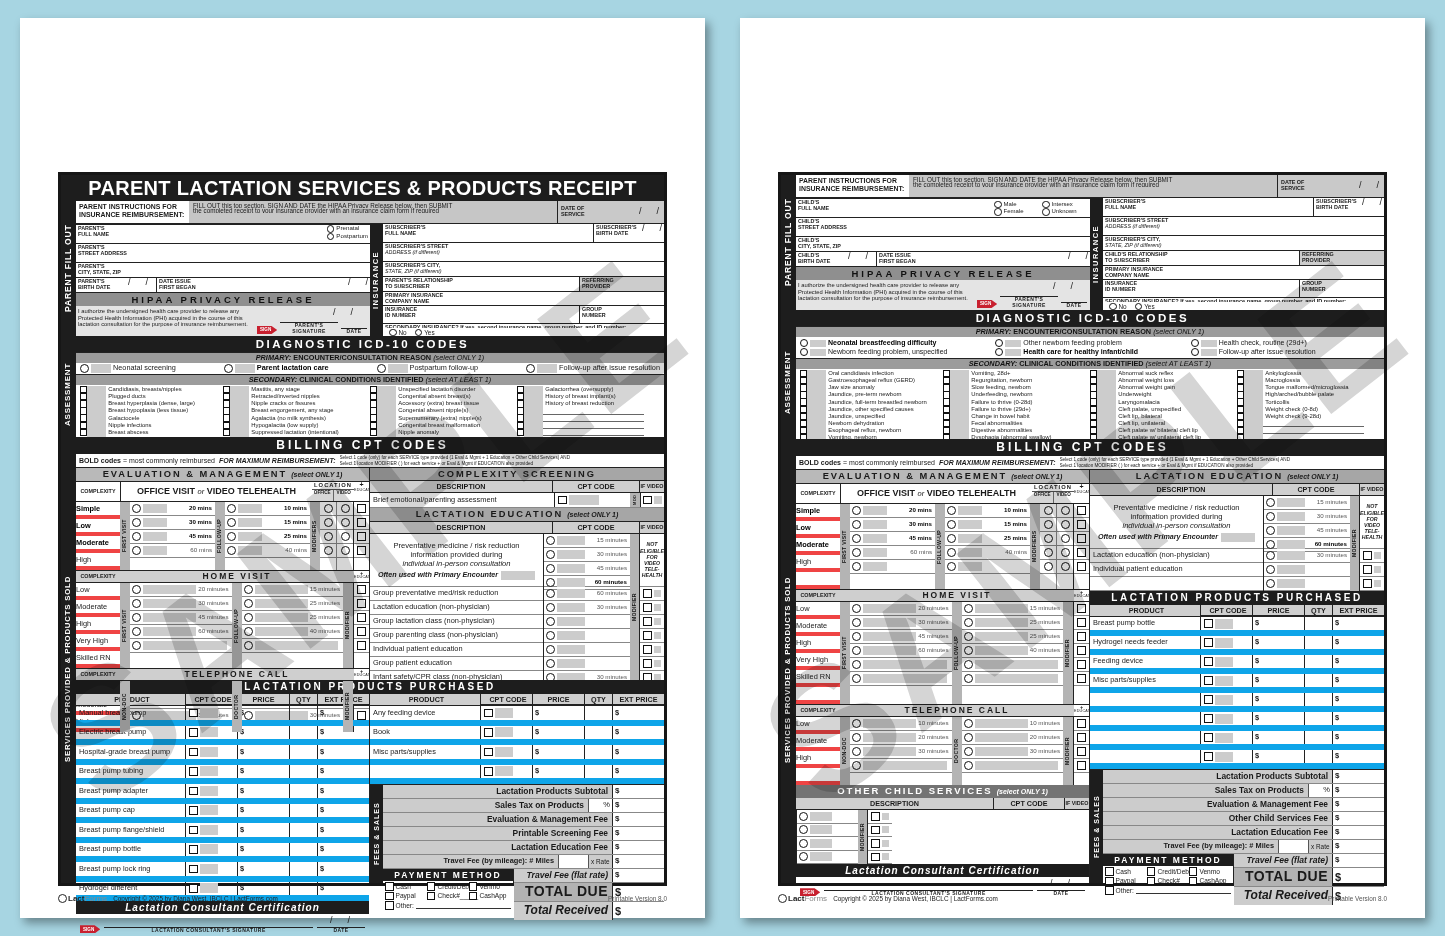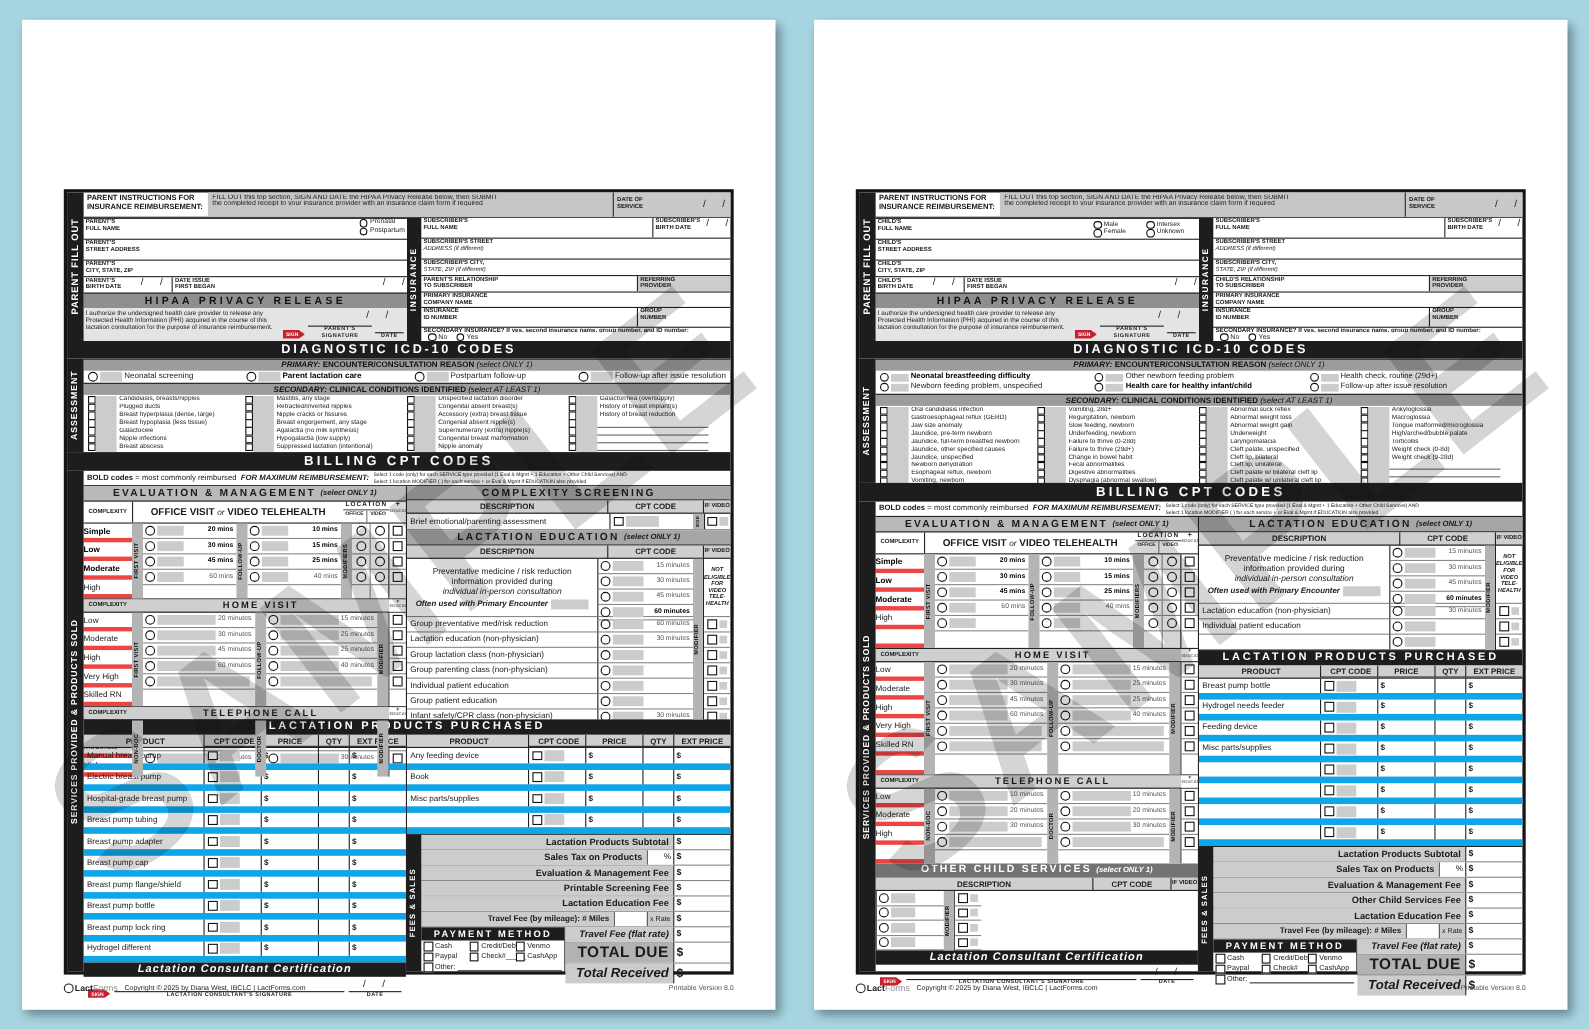--- a/index.html
+++ b/index.html
@@ -120,20 +120,21 @@
   .ver{margin-left:auto;color:#555}
   .bt{border-top:1.5px solid #222}
   .bl{border-left:1.5px solid #222}
 </style>
 </head>
 <body>
 
 <div class="page" id="pg0">
   <div class="wm">SAMPLE</div>
   <div class="form">
+    <div class="bb title">PARENT LACTATION SERVICES &amp; PRODUCTS RECEIPT</div>
 
     <div class="r topsec">
       <div class="vt vtb sidebar">PARENT FILL OUT</div>
       <div class="c f1">
         <div class="r instr">
           <div class="ih">
               <div>PARENT INSTRUCTIONS FOR</div>
               <div>INSURANCE REIMBURSEMENT:</div>
             </div>
           <div class="itx">

